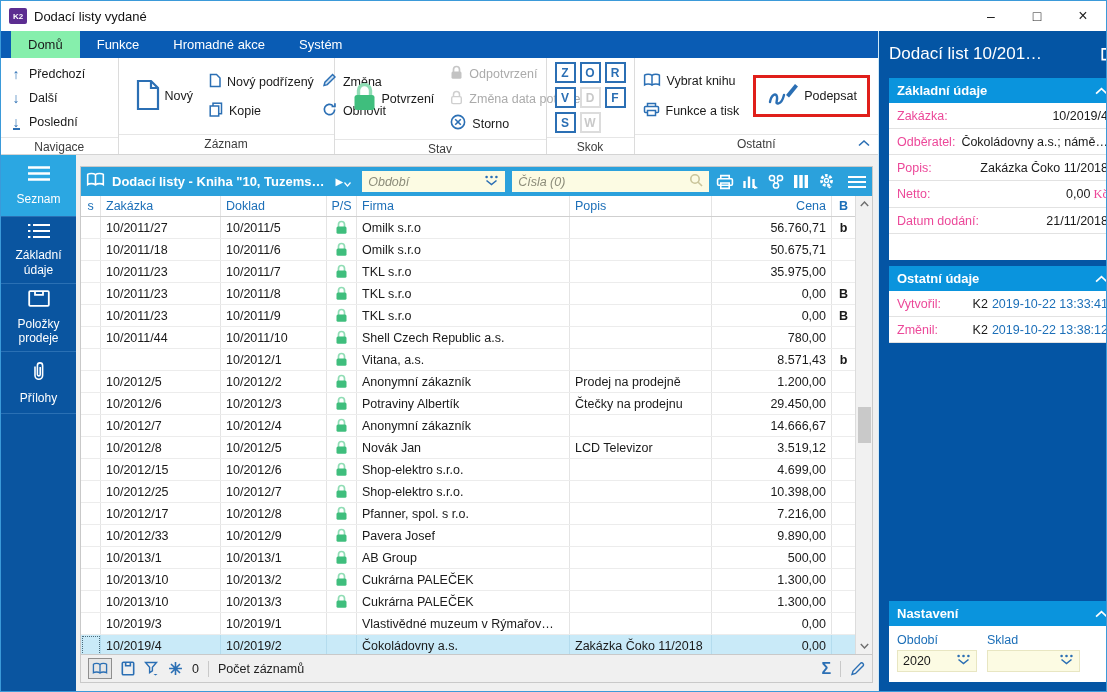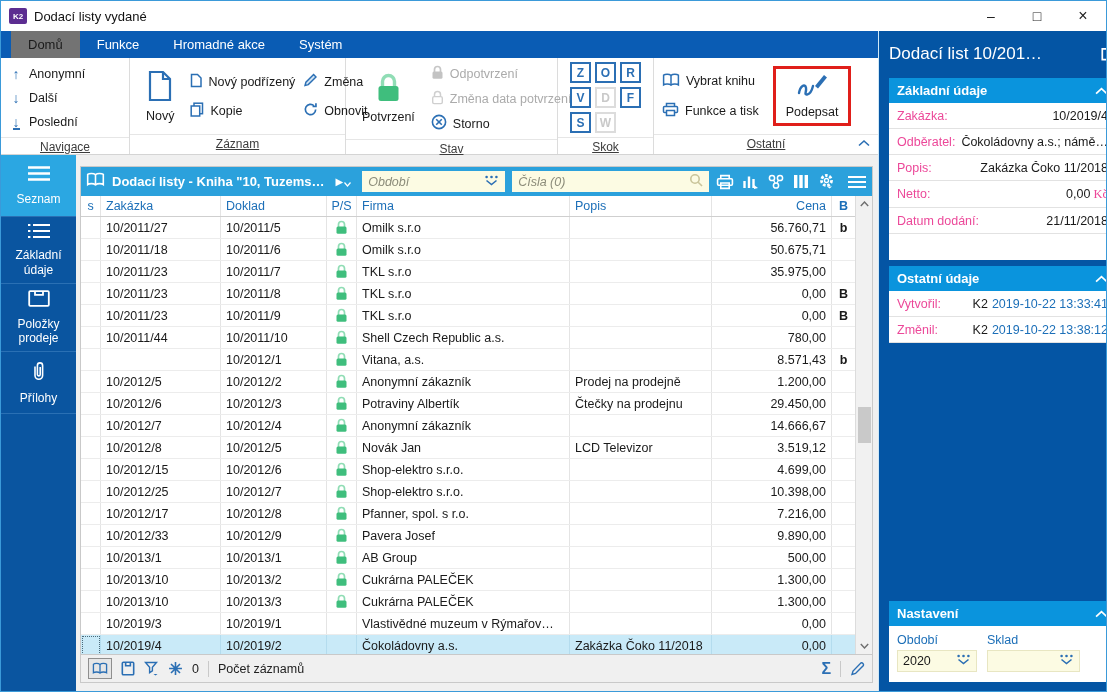--- a/index.html
+++ b/index.html
@@ -10,30 +10,30 @@
   .app-logo{width:18px;height:16px;background:#5c2d91;border-radius:2px;color:#fff;font-size:8px;font-weight:bold;display:flex;align-items:center;justify-content:center;margin-right:7px;}
   .title-text{font-size:13px;color:#111;}
   .win-controls{margin-left:auto;display:flex;height:100%;}
   .win-btn{width:46px;display:flex;align-items:center;justify-content:center;font-size:14px;color:#222;}
   
   .body-row{flex:1;display:flex;min-height:0;}
   .left-col{width:877px;display:flex;flex-direction:column;min-height:0;}
   
   .tabbar{height:27px;background:#0a5cb4;display:flex;padding-left:10px;flex:0 0 27px;}
   .tab{color:#fff;font-size:13px;padding:0 17px;display:flex;align-items:center;cursor:default;}
-  .tab.active{background:#737373;color:#1a1a1a;}
+  .tab.active{background:#86efac;color:#1a1a1a;}
   
   .ribbon{height:97px;flex:0 0 97px;display:flex;position:relative;background:#fff;border-bottom:1px solid #d4d4d4;}
   .rgroup{display:flex;flex-direction:column;border-right:1px solid #dcdcdc;}
   .rg-content{flex:1;display:flex;align-items:center;padding:4px 8px;gap:8px;}
-  .rg-label{height:20px;text-align:center;font-size:12px;color:#3c3c3c;border-top:1px solid #e6e6e6;line-height:18px;text-decoration:underline;}
+  .rg-label{height:20px;text-align:center;font-size:12px;color:#3c3c3c;border-top:1px solid #e6e6e6;line-height:18px;}
   .ritem{display:flex;align-items:center;gap:6px;font-size:12.5px;color:#1a1a1a;height:23px;white-space:nowrap;}
   .ritem.disabled{color:#ababab;}
   .stack{display:flex;flex-direction:column;justify-content:center;}
-  .bigbtn{display:flex;flex-direction:column;align-items:center;justify-content:center;gap:4px;font-size:12.5px;color:#1a1a1a;padding:2px 8px;white-space:nowrap;}
+  .bigbtn{display:flex;align-items:center;justify-content:center;gap:4px;font-size:12.5px;color:#1a1a1a;padding:2px 8px;white-space:nowrap;}
   .nav-arrow{color:#2b6fb4;font-size:14px;width:14px;text-align:center;}
   .nav-arrow.last span{border-bottom:2px solid #2b6fb4;line-height:12px;display:inline-block;}
   .skok-grid{display:grid;grid-template-columns:repeat(3,21px);grid-auto-rows:21px;gap:4px;}
   .key-tile{border:2px solid #2b6fb4;color:#2b6fb4;font-weight:bold;font-size:12px;display:flex;align-items:center;justify-content:center;background:#fff;}
   .key-tile.disabled{border-color:#dcdcdc;color:#c9c9c9;}
   .red-box{border:3px solid #e01f1a;padding:3px 10px 4px;margin-left:6px;}
   .ribbon-collapse{position:absolute;right:8px;bottom:3px;}
   
   .main-row{flex:1;display:flex;min-height:0;background:#f0f0f0;}
   .sidebar{width:75px;background:#0a55a0;display:flex;flex-direction:column;flex:0 0 75px;}
@@ -125,21 +125,21 @@
         <div class="tab">Systém</div>
       </div>
 
       <div class="ribbon">
 
         <div class="rgroup" style="width:129px;">
           <div class="rg-content">
               <div class="stack" style="gap:1px;">
             <div class="ritem">
                   <span class="nav-arrow">↑</span>
-                  <span>Anonymní</span>
+                  <span>Předchozí</span>
                 </div>
             <div class="ritem">
                   <span class="nav-arrow">↓</span>
                   <span>Další</span>
                 </div>
             <div class="ritem">
                   <span class="nav-arrow last"><span>↓</span></span>
                   <span>Poslední</span>
                 </div>
           </div>

